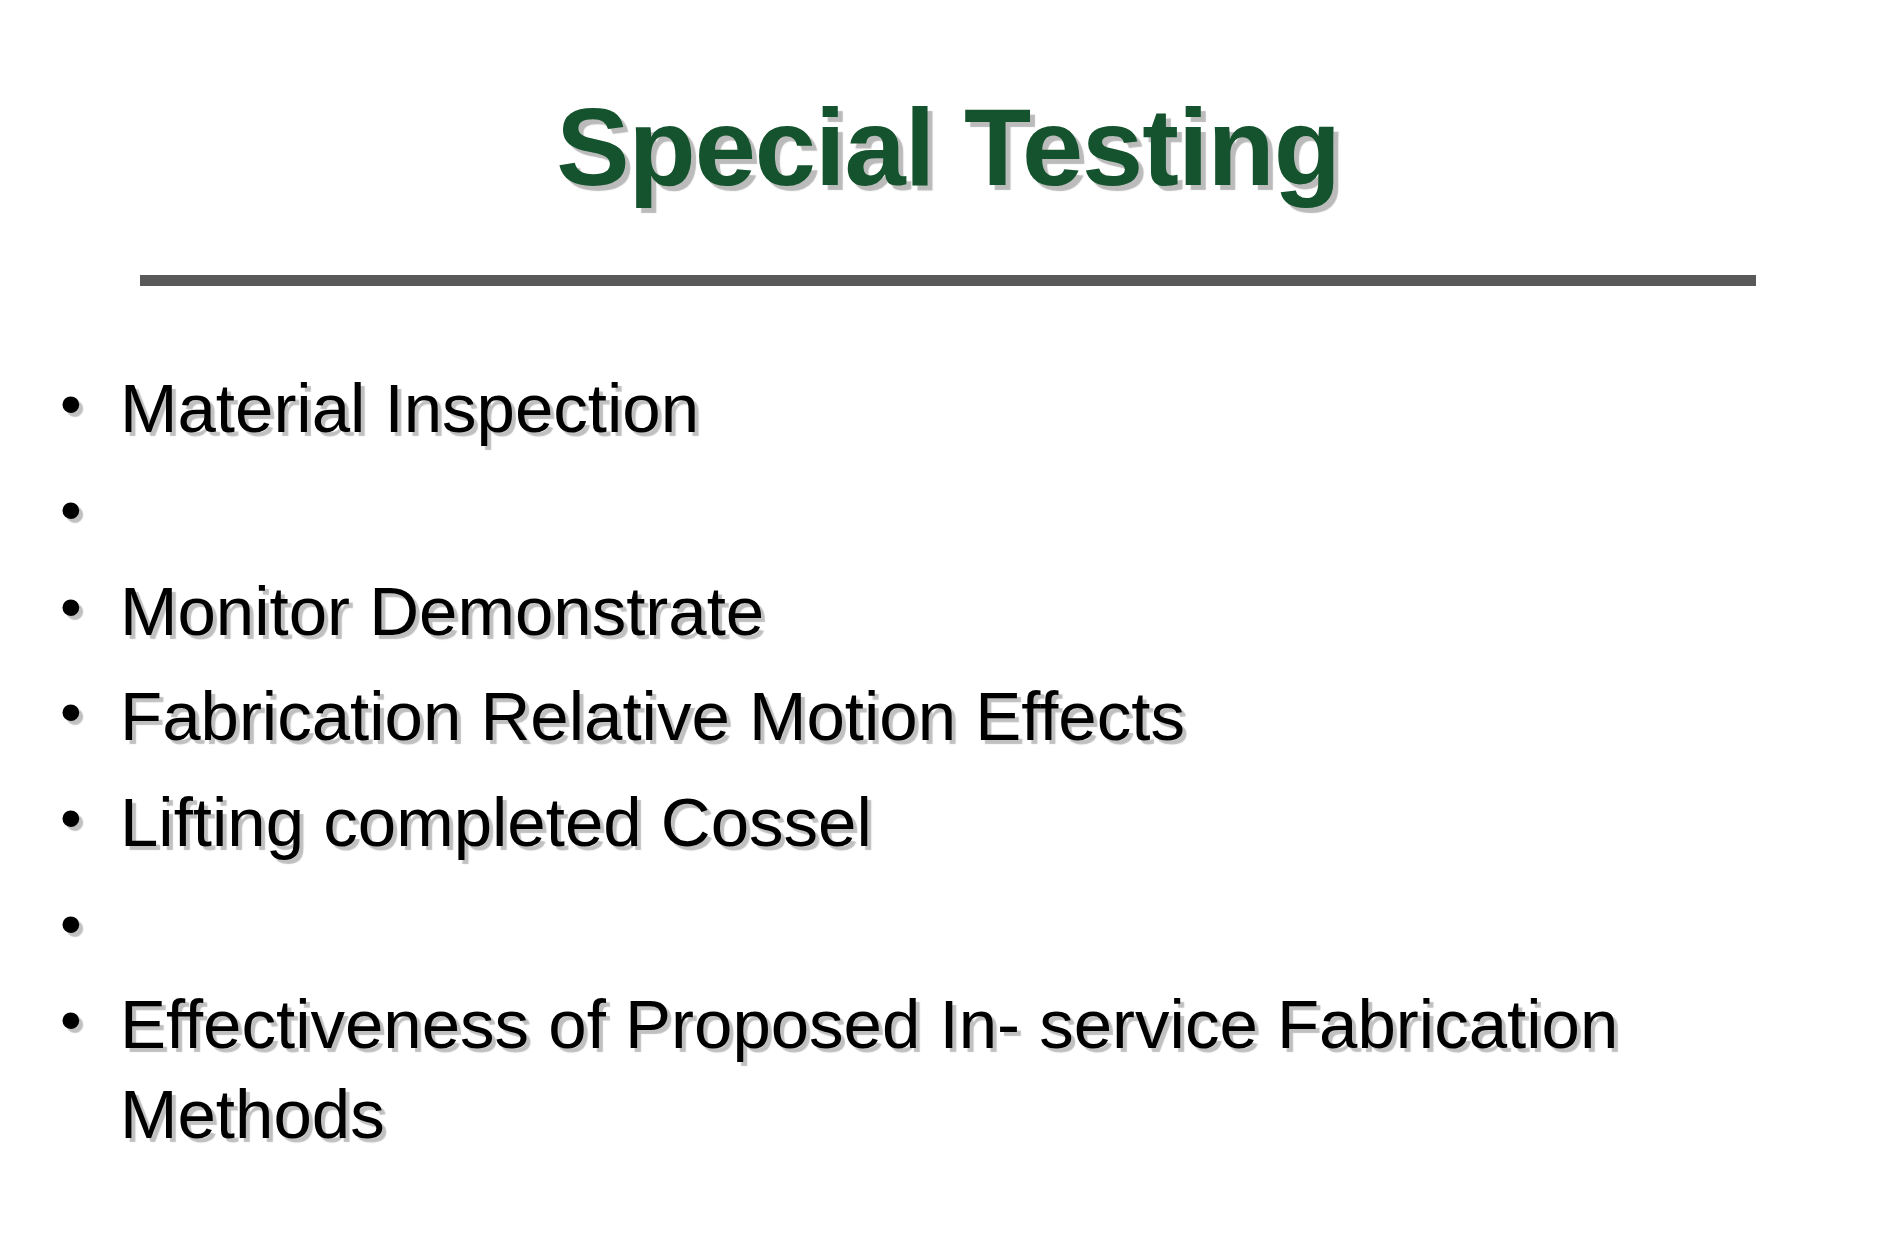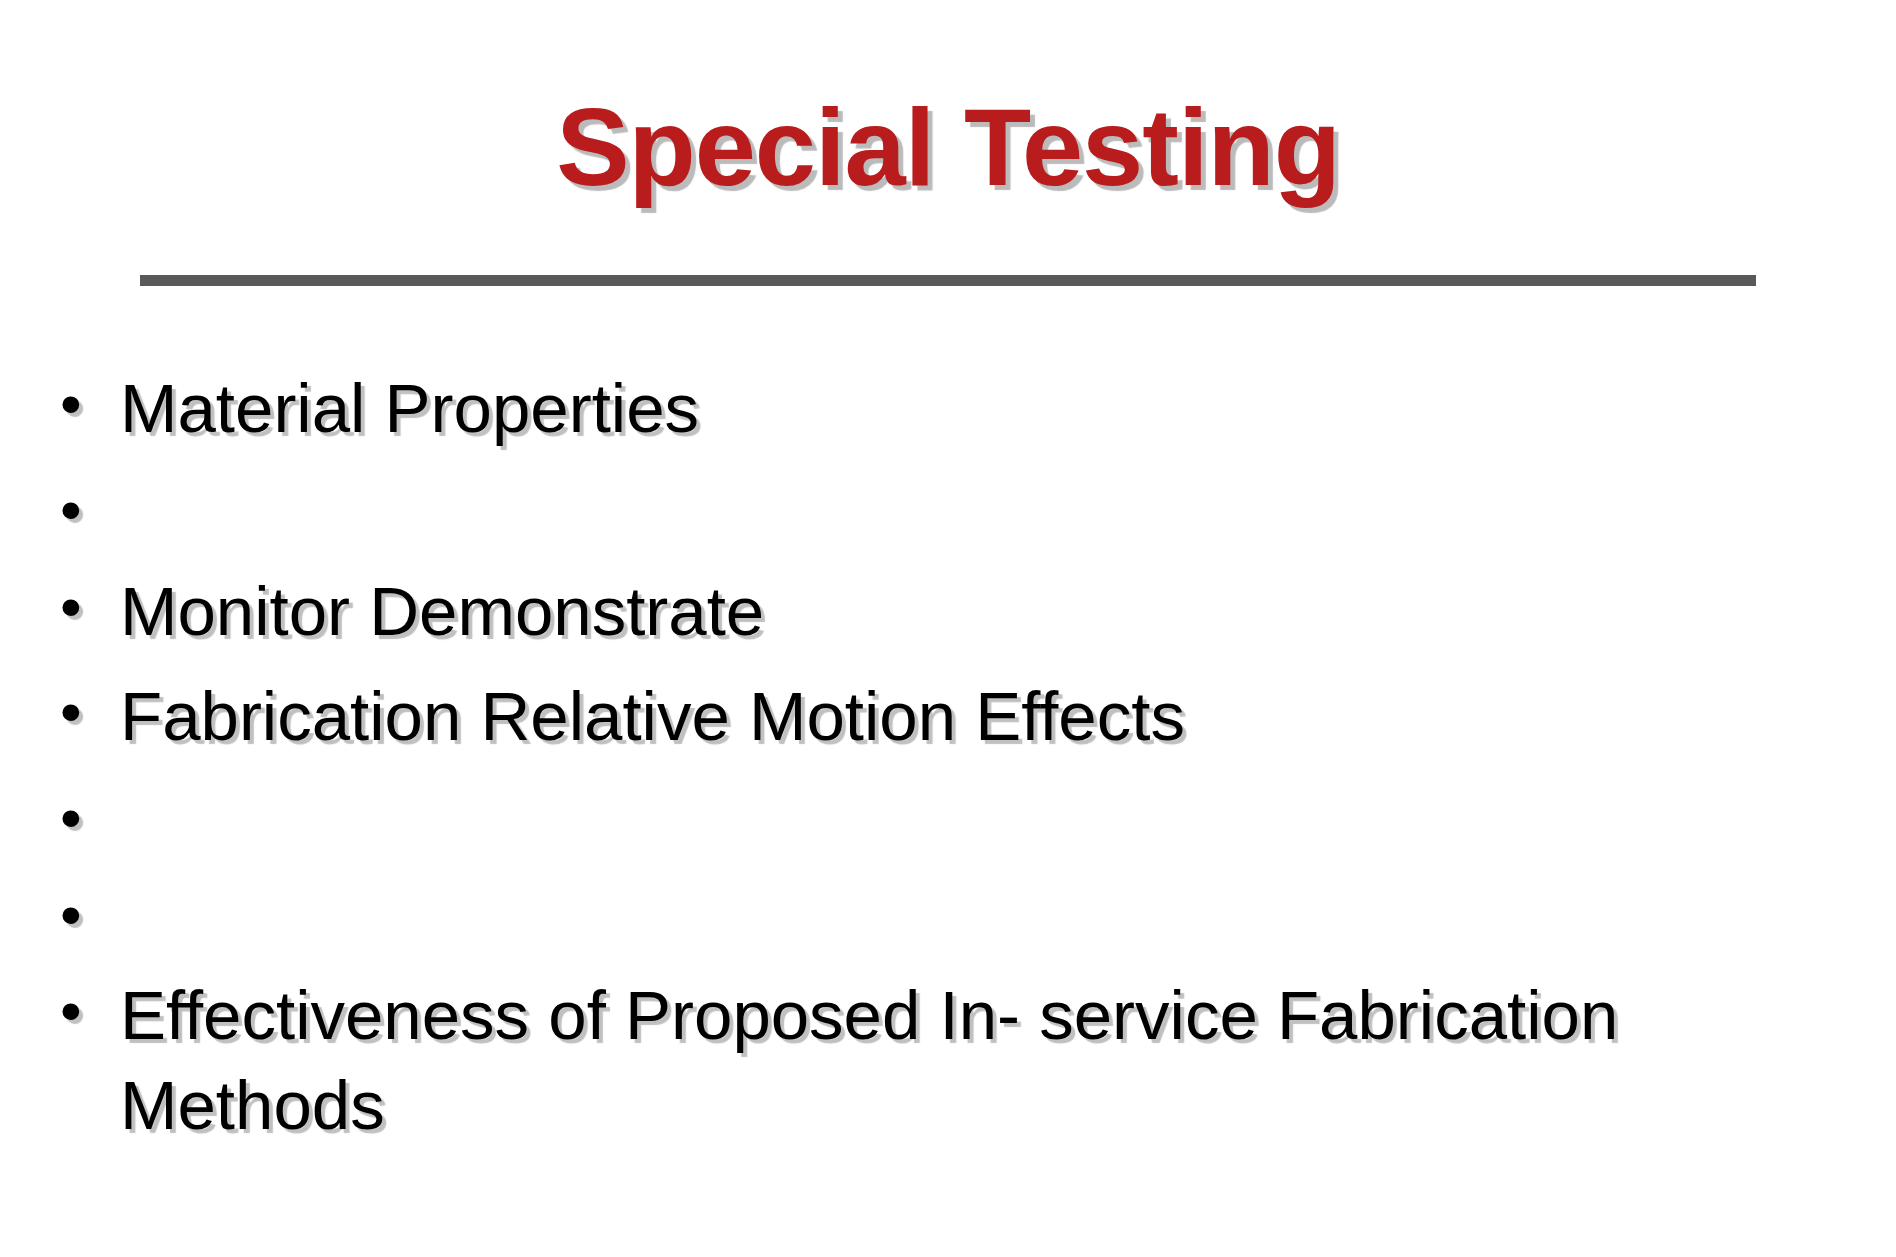--- a/index.html
+++ b/index.html
@@ -17,21 +17,21 @@
     position: relative;
     width: 1896px;
     height: 1257px;
     background: #ffffff;
     box-sizing: border-box;
   }
   .slide-title {
     text-align: center;
     font-size: 110px;
     font-weight: bold;
-    color: #b91c1c;
+    color: #14532d;
     letter-spacing: -1px;
     line-height: 1.0;
     padding-top: 18px;
     text-shadow: 5px 5px 1px rgba(150,150,150,0.65);
     white-space: nowrap;
   }
   .title-rule {
     height: 11px;
     background: #595959;
     margin: 18px 140px 0 140px;
@@ -70,39 +70,40 @@
 <div class="slide">
 
   <h1 class="slide-title">Special Testing</h1>
 
   <div class="title-rule"></div>
 
   <ul class="bullet-list">
 
     <li class="bullet-item">
       <span class="bullet-dot">•</span>
-      <span class="bullet-text">Material Properties</span>
+      <span class="bullet-text">Material Inspection</span>
     </li>
 
     <li class="bullet-item">
       <span class="bullet-dot">•</span>
     </li>
 
     <li class="bullet-item">
       <span class="bullet-dot">•</span>
       <span class="bullet-text">Monitor Demonstrate</span>
     </li>
 
     <li class="bullet-item">
       <span class="bullet-dot">•</span>
       <span class="bullet-text">Fabrication Relative Motion Effects</span>
     </li>
 
     <li class="bullet-item">
       <span class="bullet-dot">•</span>
+      <span class="bullet-text">Lifting completed Cossel</span>
     </li>
 
     <li class="bullet-item">
       <span class="bullet-dot">•</span>
     </li>
 
     <li class="bullet-item">
       <span class="bullet-dot">•</span>
       <span class="bullet-text">Effectiveness of Proposed In- service Fabrication Methods</span>
     </li>

